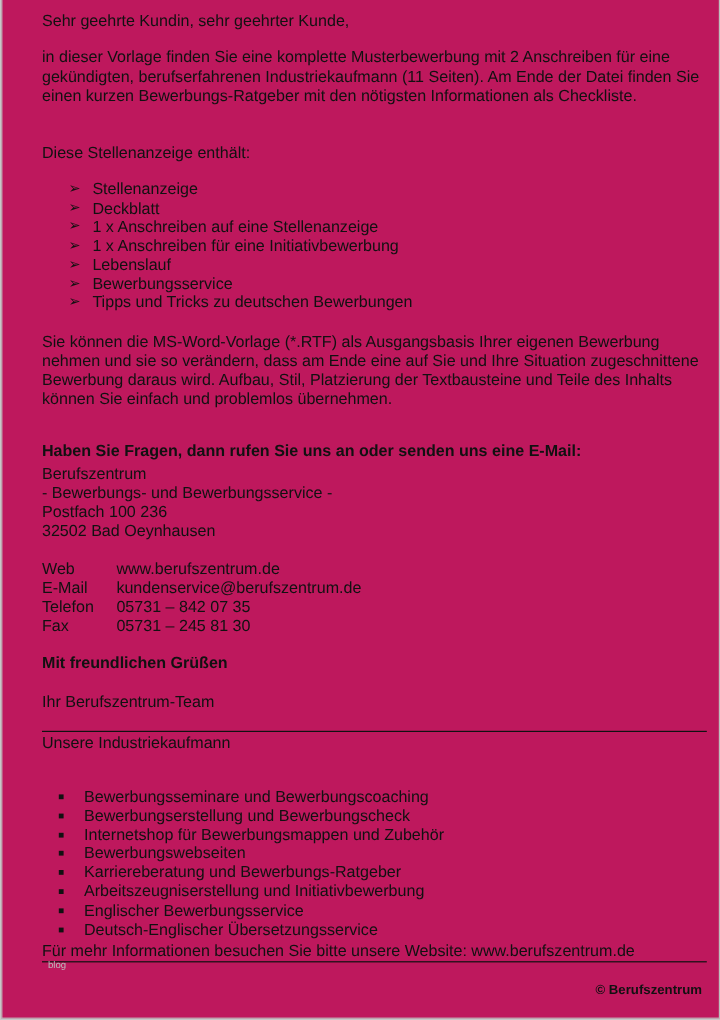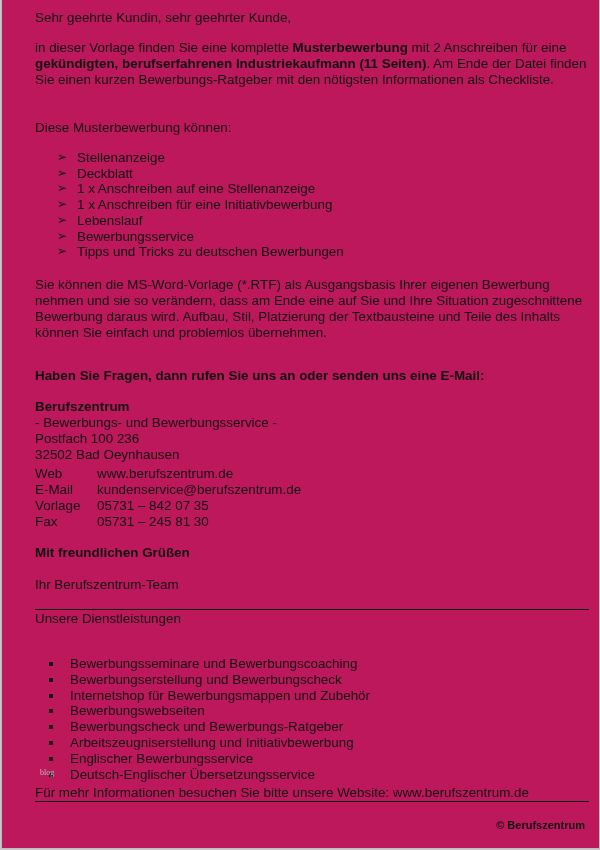--- a/index.html
+++ b/index.html
@@ -9,44 +9,44 @@
       font-family: "Liberation Sans", sans-serif;
       color: #111;
     }
     .page {
       position: absolute; left: 1px; top: 0; width: 597px; height: 848px;
       background: #be185d;
       border-left: 1px solid #bdbdbd; border-right: 1px solid #bdbdbd; border-bottom: 1px solid #bdbdbd;
     }
     .txt { position: absolute; left: 33px; font-size: 13.4px; line-height: 16px; white-space: nowrap; }
     .para { position: absolute; left: 33px; width: 560px; font-size: 13.4px; line-height: 16px; }
-    .b { font-weight: bold; margin-top: 12px; }
+    .b { font-weight: normal; }
     .list { position: absolute; left: 55px; margin: 0; padding: 0; list-style: none; font-size: 13.4px; line-height: 15.7px; }
     .list li { position: relative; padding-left: 20px; white-space: nowrap; }
     .list li .mk { position: absolute; left: 0; top: 0; font-size: 12px; }
     .svc { position: absolute; left: 33px; margin: 13px; padding: 0; list-style: none; font-size: 13.4px; line-height: 15.8px; }
     .svc li { position: relative; padding-left: 22px; white-space: nowrap; }
     .svc li .sq { position: absolute; left: 1px; top: 6px; width: 4px; height: 4px; background: #111; }
     .contact { position: absolute; left: 33px; font-size: 13.4px; line-height: 16px; }
     .contact .row { display: flex; }
     .contact .k { width: 62px; }
     .rule { position: absolute; left: 33px; width: 554px; height: 0; border-top: 1px solid #111; }
-    .watermark { position: absolute; left: 38px; top: 768px; font-size: 8px; color: #bbb; font-family: Liberation Serif, serif; }
+    .watermark { position: absolute; left: 38px; top: 800px; font-size: 8px; color: #bbb; }
     .copyright { position: absolute; right: 14px; top: 819px; font-size: 11px; font-weight: bold; }
   </style>
 </head>
 <body>
 
 <div class="page">
 
   <div class="txt" style="top:10px;">Sehr geehrte Kundin, sehr geehrter Kunde,</div>
 
   <div class="para" style="top:40px;"><span>in dieser Vorlage finden Sie eine komplette </span><span class="b">Musterbewerbung</span><span> mit 2 Anschreiben für eine </span><span class="b">gekündigten, berufserfahrenen Industriekaufmann (11 Seiten)</span><span>. Am Ende der Datei finden Sie einen kurzen Bewerbungs-Ratgeber mit den nötigsten Informationen als Checkliste.</span></div>
 
-  <div class="txt" style="top:120px;">Diese Musterbewerbung können:</div>
+  <div class="txt" style="top:120px;">Diese Stellenanzeige enthält:</div>
 
   <ul class="list" style="top:150px;">
     <li><span class="mk">➢</span><span>Stellenanzeige</span></li>
     <li><span class="mk">➢</span><span>Deckblatt</span></li>
     <li><span class="mk">➢</span><span>1 x Anschreiben auf eine Stellenanzeige</span></li>
     <li><span class="mk">➢</span><span>1 x Anschreiben für eine Initiativbewerbung</span></li>
     <li><span class="mk">➢</span><span>Lebenslauf</span></li>
     <li><span class="mk">➢</span><span>Bewerbungsservice</span></li>
     <li><span class="mk">➢</span><span>Tipps und Tricks zu deutschen Bewerbungen</span></li>
   </ul>
@@ -65,41 +65,41 @@
   <div class="contact" style="top:466px;">
     <div class="row">
         <span class="k">Web</span>
         <span>www.berufszentrum.de</span>
       </div>
     <div class="row">
         <span class="k">E-Mail</span>
         <span>kundenservice@berufszentrum.de</span>
       </div>
     <div class="row">
-        <span class="k">Vorlage</span>
+        <span class="k">Telefon</span>
         <span>05731 – 842 07 35</span>
       </div>
     <div class="row">
         <span class="k">Fax</span>
         <span>05731 – 245 81 30</span>
       </div>
   </div>
 
   <div class="txt" style="top:545px;font-weight:bold;">Mit freundlichen Grüßen</div>
   <div class="txt" style="top:577px;">Ihr Berufszentrum-Team</div>
 
   <div class="rule" style="top:609px;"></div>
-  <div class="txt" style="top:611px;">Unsere Dienstleistungen</div>
+  <div class="txt" style="top:611px;">Unsere Industriekaufmann</div>
 
   <ul class="svc" style="top:643px;">
     <li><span class="sq"></span><span>Bewerbungsseminare und Bewerbungscoaching</span></li>
     <li><span class="sq"></span><span>Bewerbungserstellung und Bewerbungscheck</span></li>
     <li><span class="sq"></span><span>Internetshop für Bewerbungsmappen und Zubehör</span></li>
     <li><span class="sq"></span><span>Bewerbungswebseiten</span></li>
-    <li><span class="sq"></span><span>Bewerbungscheck und Bewerbungs-Ratgeber</span></li>
+    <li><span class="sq"></span><span>Karriereberatung und Bewerbungs-Ratgeber</span></li>
     <li><span class="sq"></span><span>Arbeitszeugniserstellung und Initiativbewerbung</span></li>
     <li><span class="sq"></span><span>Englischer Bewerbungsservice</span></li>
     <li><span class="sq"></span><span>Deutsch-Englischer Übersetzungsservice</span></li>
   </ul>
 
   <div class="txt" style="top:785px;">Für mehr Informationen besuchen Sie bitte unsere Website: www.berufszentrum.de</div>
   <div class="rule" style="top:801px;"></div>
   <div class="watermark">blog</div>
 
   <div class="copyright">© Berufszentrum</div>

